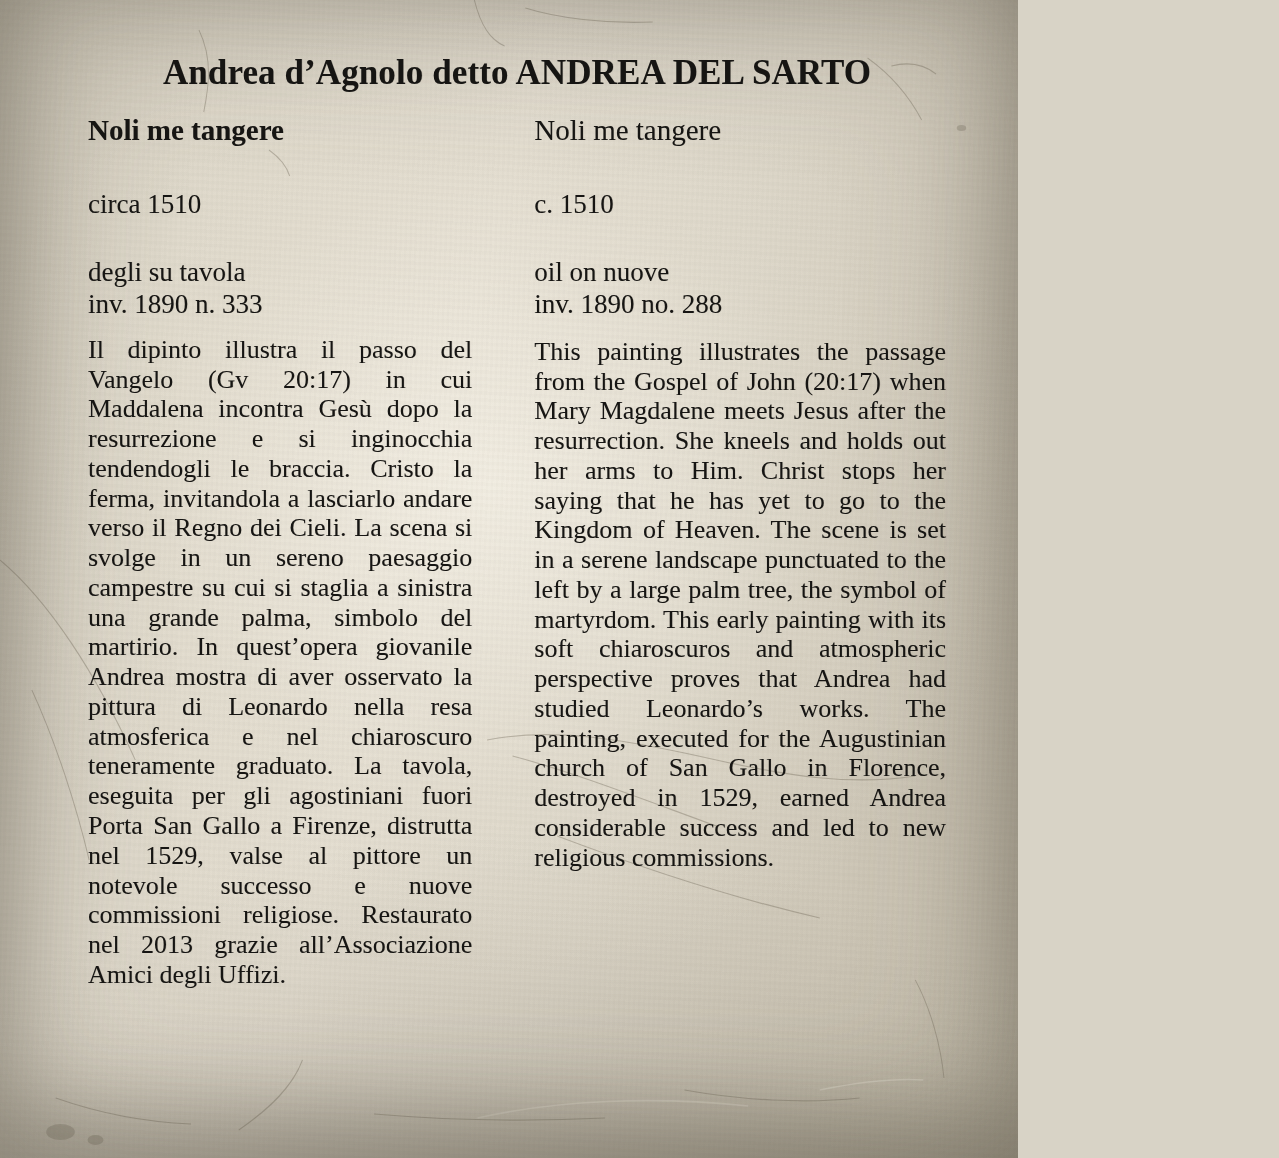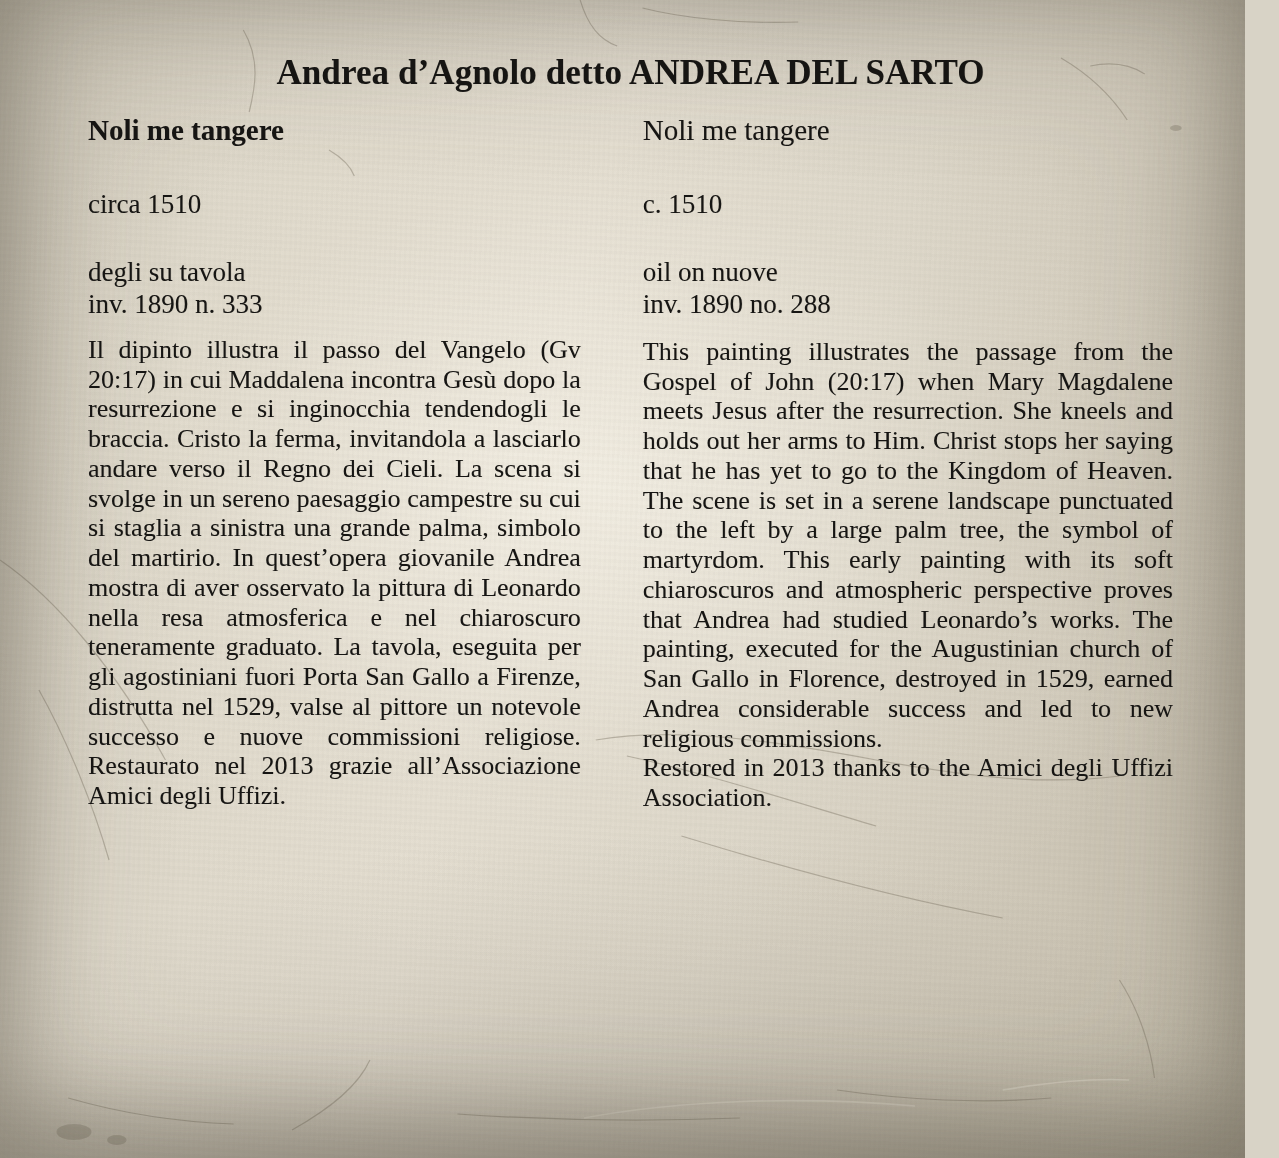--- a/index.html
+++ b/index.html
@@ -11,21 +11,21 @@
     height: 1158px;
     background: #d8d3c6;
     font-family: "Liberation Serif", serif;
     color: #1b1a17;
     overflow: hidden;
   }
 
   
   .label-plate {
     position: relative;
-    width: 1245px;
+    width: 1018px;
     height: 1158px;
     box-sizing: border-box;
     background:
       radial-gradient(ellipse 70% 55% at 48% 42%, rgba(255,252,243,0.55) 0%, rgba(240,235,222,0.18) 48%, rgba(190,182,165,0.0) 78%),
       radial-gradient(ellipse 120% 80% at 50% 120%, rgba(120,112,96,0.30) 0%, rgba(120,112,96,0.0) 60%),
       linear-gradient(105deg, #cfc9ba 0%, #ded8ca 18%, #e3ddd0 42%, #dbd5c7 62%, #cdc6b6 85%, #c4bdac 100%);
     overflow: hidden;
   }
   .grain {
     position: absolute;
@@ -182,19 +182,18 @@
 
       <div class="col-en">
         <div class="work-title-en ink">Noli me tangere</div>
         <div class="gap-lg"></div>
         <div class="meta ink">c. 1510</div>
         <div class="gap-md"></div>
         <div class="meta ink">oil on nuove</div>
         <div class="meta ink">inv. 1890 no. 288</div>
         <div class="body-text ink">
           <p>This painting illustrates the passage from the Gospel of John (20:17) when Mary Magdalene meets Jesus after the resurrection. She kneels and holds out her arms to Him. Christ stops her saying that he has yet to go to the Kingdom of Heaven. The scene is set in a serene landscape punctuated to the left by a large palm tree, the symbol of martyrdom. This early painting with its soft chiaroscuros and atmospheric perspective proves that Andrea had studied Leonardo’s works. The painting, executed for the Augustinian church of San Gallo in Florence, destroyed in 1529, earned Andrea considerable success and led to new religious commissions.</p>
-          <p>Restored in 2013 thanks to the Amici degli Uffizi Association.</p>
         </div>
       </div>
 
     </div>
   </div>
 </div>
 
 </body></html>

